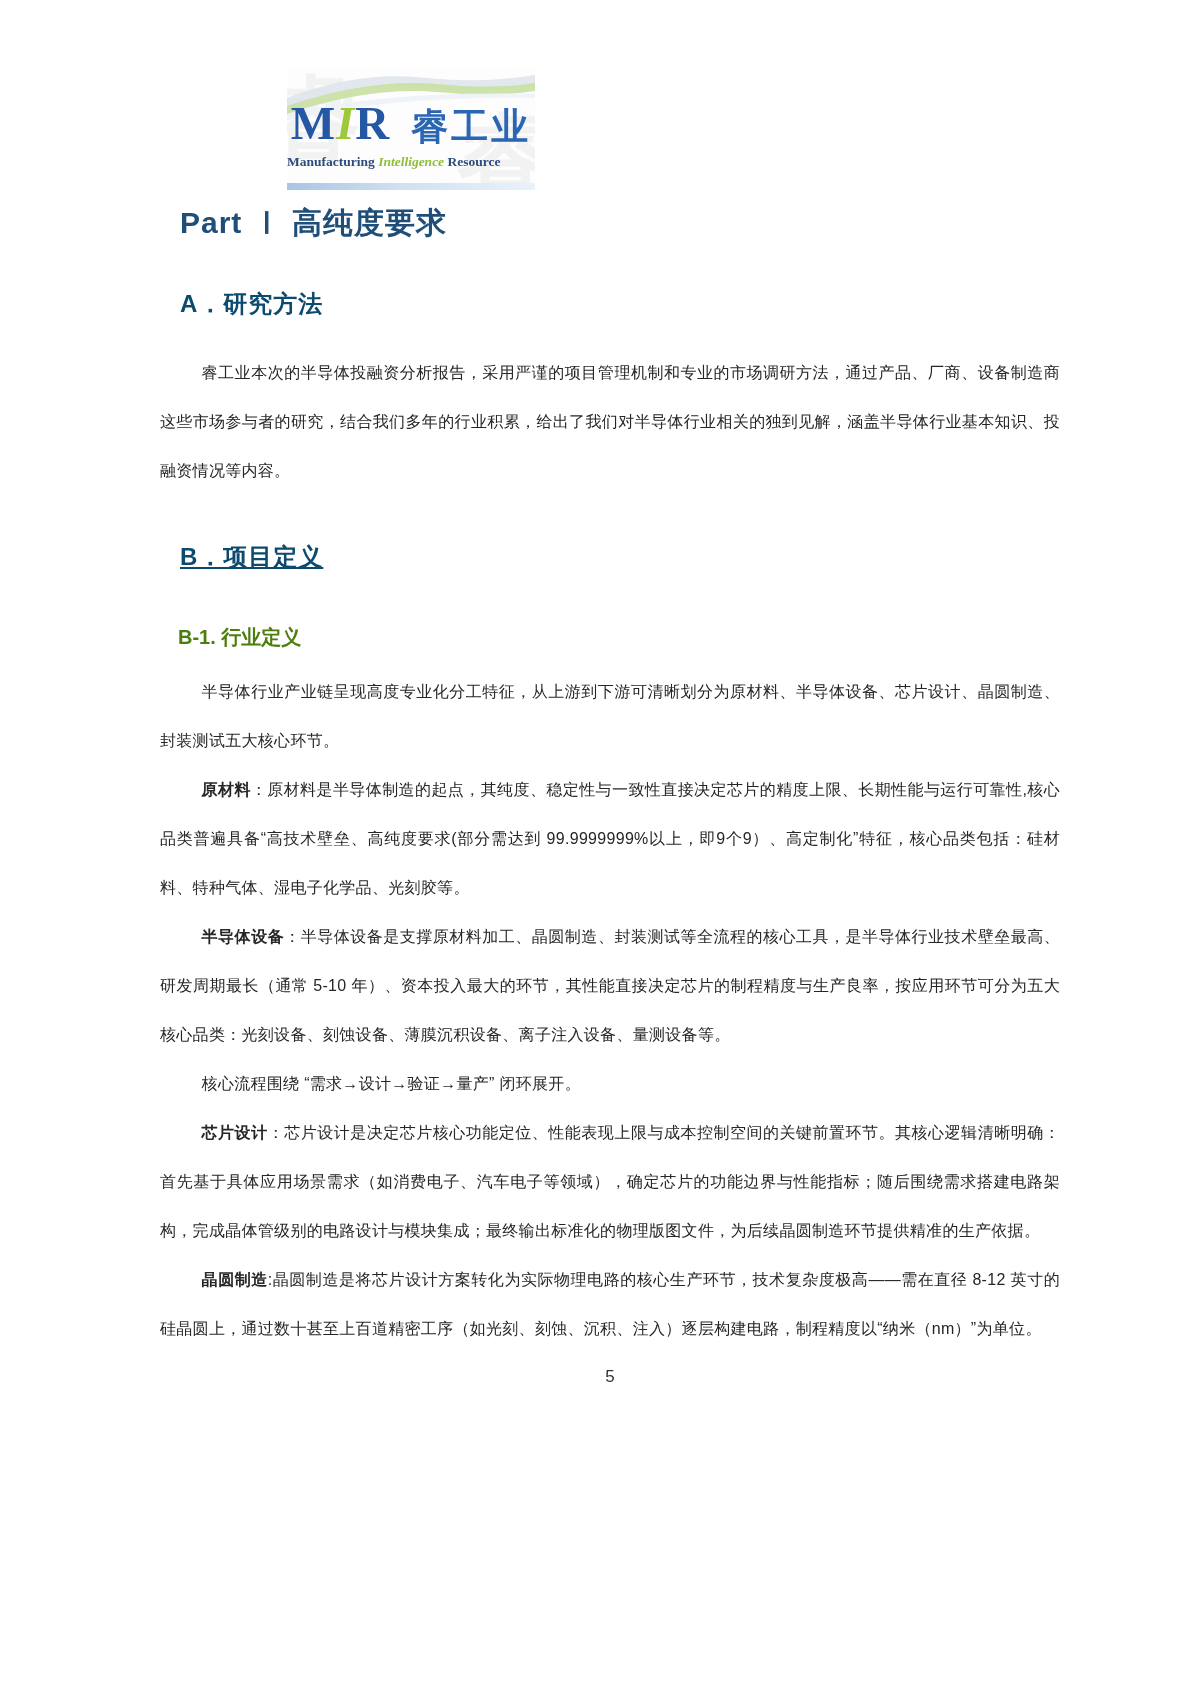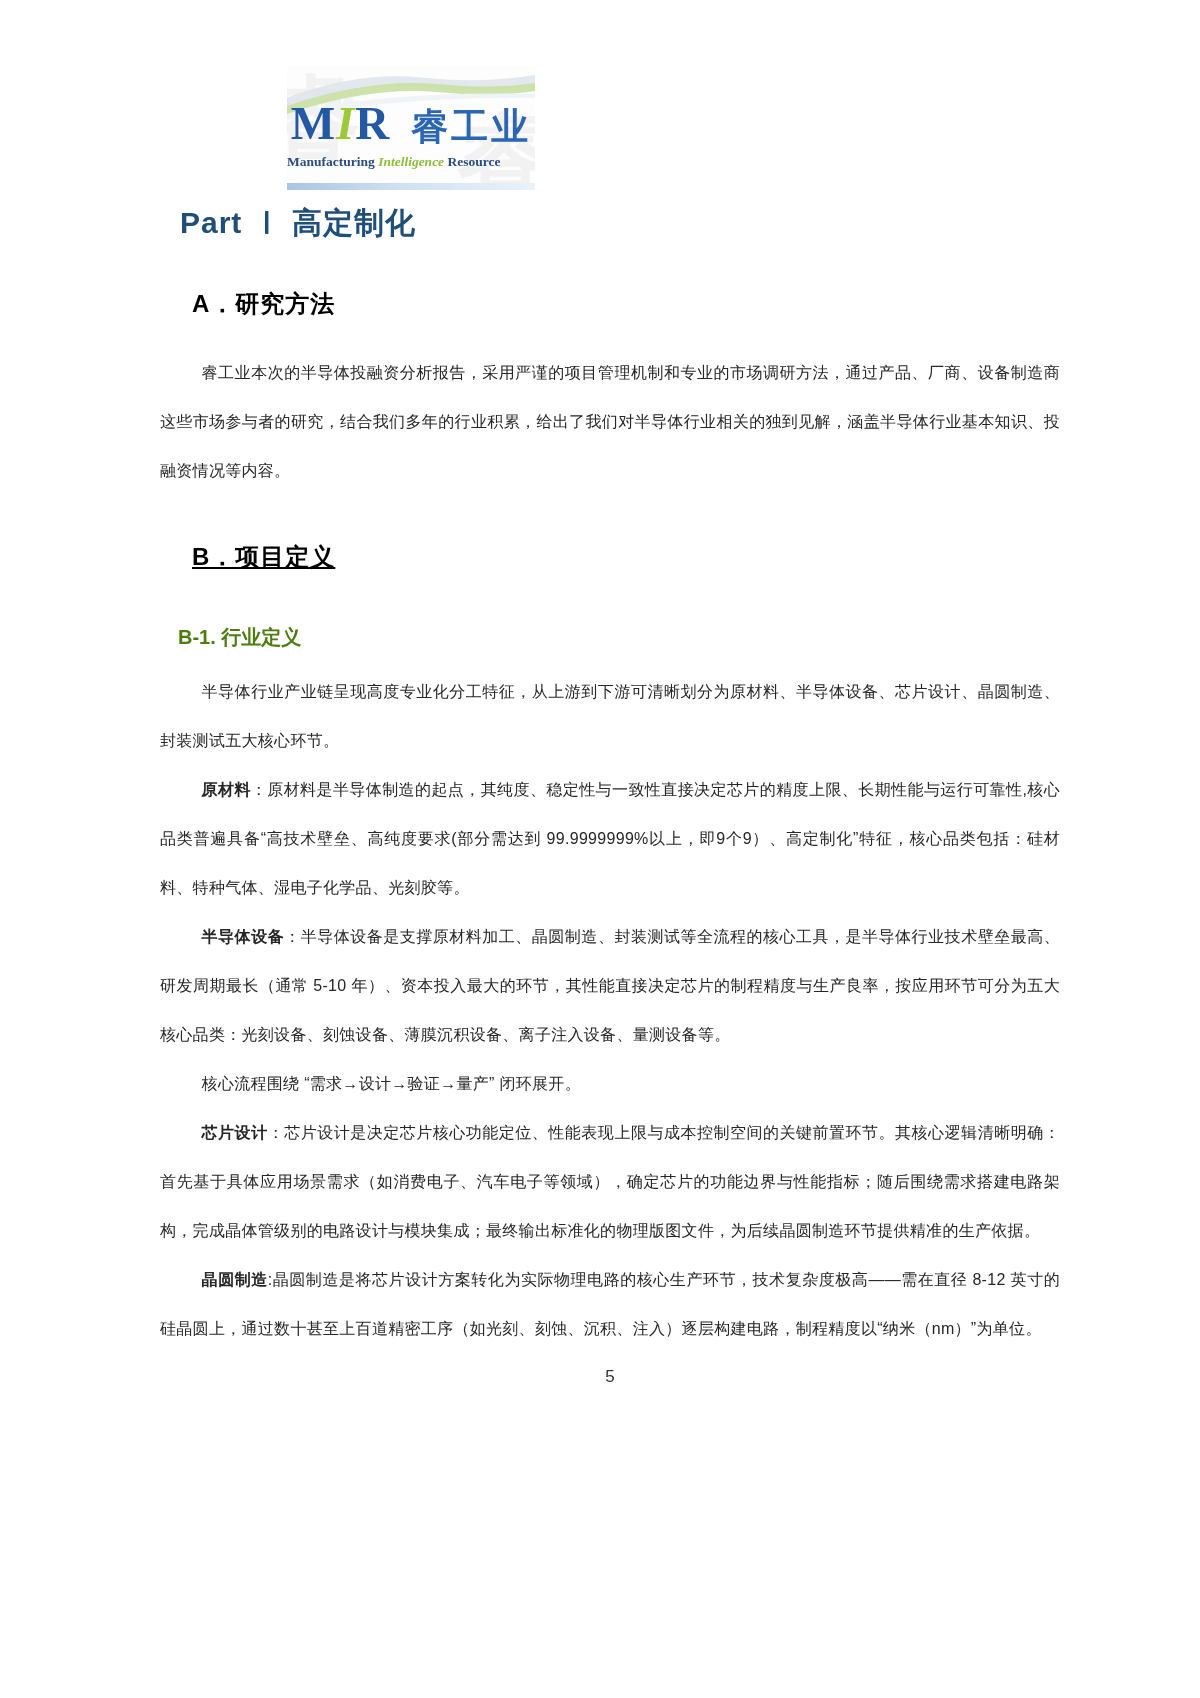--- a/index.html
+++ b/index.html
@@ -85,25 +85,25 @@
   
   .h-title {
     margin: 12px 0 0 20px;
     font-size: 30px;
     line-height: 42px;
     font-weight: bold;
     color: #1F4E79;
     letter-spacing: 1px;
   }
   .h-section {
-    margin: 44px 0 0 32px;
+    margin: 44px 0 0 20px;
     font-size: 24px;
     line-height: 32px;
     font-weight: bold;
-    color: #000000;
+    color: #0c4a6e;
     letter-spacing: 1px;
   }
   .h-section.h-section-b { margin-top: 46px; text-decoration: underline; }
   .h-sub {
     margin: 50px 0 0 18px;
     font-size: 20px;
     line-height: 28px;
     font-weight: bold;
     color: #4d7c0f;
   }
@@ -151,21 +151,21 @@
   <div class="logo-tagline">
     <span class="tag-word">Manufacturing</span>
     <span class="tag-word tag-green">Intelligence</span>
     <span class="tag-word">Resource</span>
   </div>
   <div class="logo-underline"></div>
 </div>
 
 <div class="content">
 
-  <h1 class="h-title">Part Ⅰ 高定制化</h1>
+  <h1 class="h-title">Part Ⅰ 高纯度要求</h1>
 
   <h2 class="h-section">A．研究方法</h2>
 
   <div class="para-block first">
     <p class="para"><span>睿工业本次的半导体投融资分析报告，采用严谨的项目管理机制和专业的市场调研方法，通过产品、厂商、设备制造商这些市场参与者的研究，结合我们多年的行业积累，给出了我们对半导体行业相关的独到见解，涵盖半导体行业基本知识、投融资情况等内容。</span></p>
   </div>
 
   <h2 class="h-section h-section-b">B．项目定义</h2>
 
   <h3 class="h-sub">B-1. 行业定义</h3>

